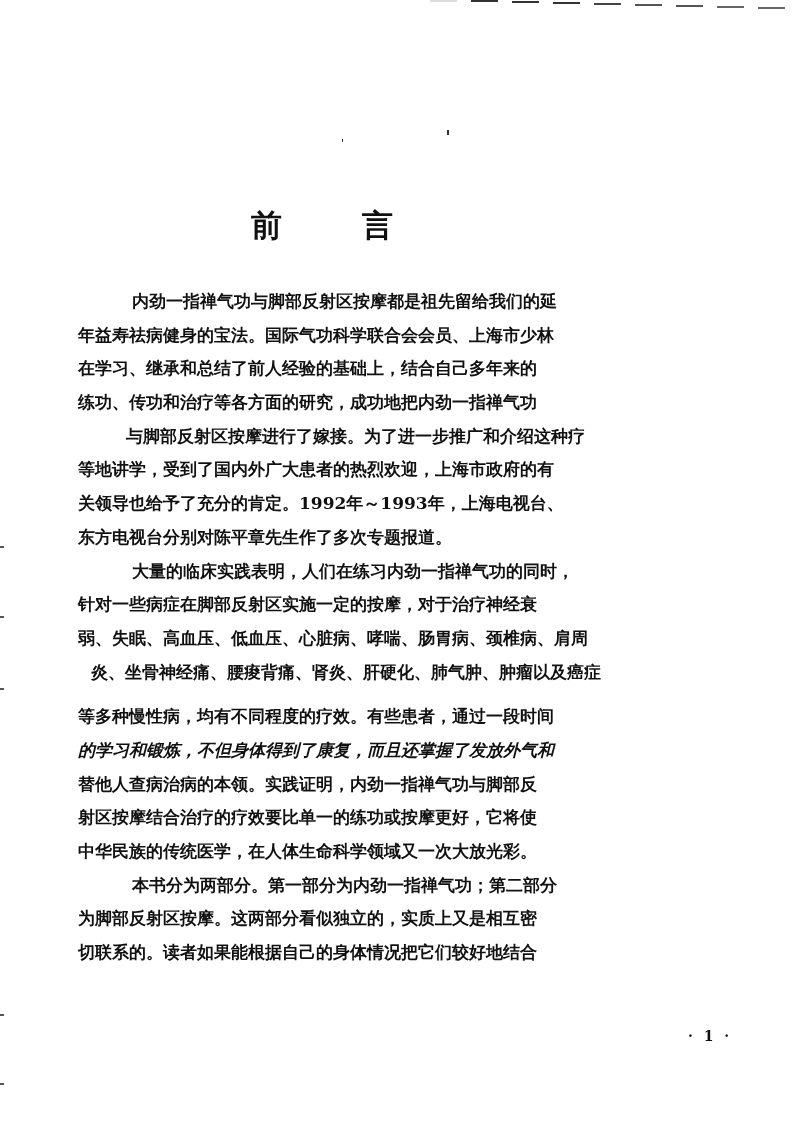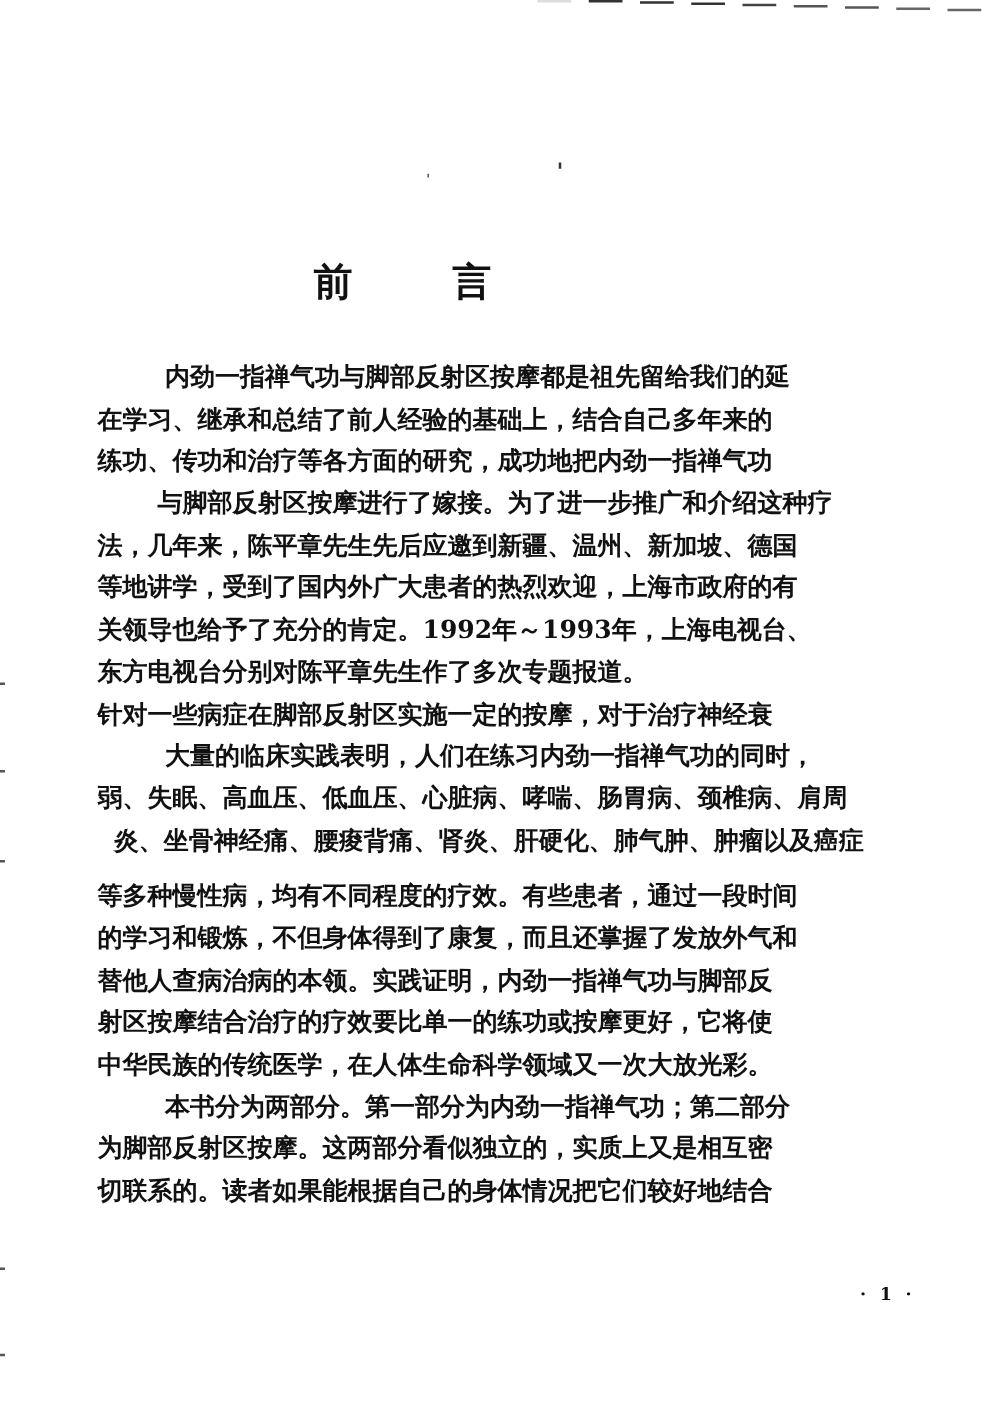--- a/index.html
+++ b/index.html
@@ -15,21 +15,21 @@
   .dash:nth-child(6) { margin-top: 4px; background:#555; }
   .dash:nth-child(7) { margin-top: 5px; background:#555; }
   .dash:nth-child(8) { margin-top: 6px; background:#666; }
   .dash:nth-child(9) { margin-top: 7px; background:#666; }
   .speck { position: absolute; width: 1px; height: 3px; background: #333; }
   .title { position: absolute; top: 205px; left: 0; width: 644px; text-align: center;
            font-size: 31px; font-weight: bold; letter-spacing: 0; }
   .title span { display: inline-block; }
   .title .gap { width: 80px; }
   .body { position: absolute; top: 285px; left: 78px; width: 660px;
-          font-size: 20px; line-height: 33.7px; font-weight: bold; }
+          font-size: 17px; line-height: 33.7px; font-weight: bold; }
   .line { white-space: nowrap; letter-spacing: 16.3px; height: 33.7px; }
   .line.indent { padding-left: 54px; }
   .pagenum { position: absolute; top: 1028px; left: 688px; font-size: 14px; font-weight: bold; letter-spacing: 3px; }
   .margin-mark { position: absolute; left: 0; width: 4px; height: 2px; background: #555; }
 </style>
 </head>
 <body>
 
 <div class="dashes">
   <div class="dash"></div>
@@ -51,34 +51,34 @@
 <div class="margin-mark" style="top:1014px;"></div>
 <div class="margin-mark" style="top:1083px;"></div>
 
 <div class="title">
   <span>前</span><span class="gap"></span><span>言</span>
 </div>
 
 <div class="body">
 
   <div class="line indent" style="letter-spacing: 0px;">内劲一指禅气功与脚部反射区按摩都是祖先留给我们的延</div>
+  <div class="line" style="letter-spacing: 0px;">年益寿祛病健身的宝法。国际气功科学联合会会员、上海市少林</div>
   <div class="line" style="letter-spacing: 0px;">在学习、继承和总结了前人经验的基础上，结合自己多年来的</div>
   <div class="line" style="letter-spacing: 0px;">练功、传功和治疗等各方面的研究，成功地把内劲一指禅气功</div>
   <div class="line" style="letter-spacing: 0px; margin-left: 48px;">与脚部反射区按摩进行了嫁接。为了进一步推广和介绍这种疗</div>
-  <div class="line" style="letter-spacing: 0px;">法，几年来，陈平章先生先后应邀到新疆、温州、新加坡、德国</div>
   <div class="line" style="letter-spacing: 0px;">等地讲学，受到了国内外广大患者的热烈欢迎，上海市政府的有</div>
   <div class="line" style="letter-spacing: 0px;">关领导也给予了充分的肯定。1992年～1993年，上海电视台、</div>
   <div class="line" style="letter-spacing: 0px;">东方电视台分别对陈平章先生作了多次专题报道。</div>
 
+  <div class="line indent" style="letter-spacing: 0px;">大量的临床实践表明，人们在练习内劲一指禅气功的同时，</div>
   <div class="line" style="letter-spacing: 0px;">针对一些病症在脚部反射区实施一定的按摩，对于治疗神经衰</div>
-  <div class="line indent" style="letter-spacing: 0px;">大量的临床实践表明，人们在练习内劲一指禅气功的同时，</div>
   <div class="line" style="letter-spacing: 0px;">弱、失眠、高血压、低血压、心脏病、哮喘、肠胃病、颈椎病、肩周</div>
   <div class="line" style="letter-spacing: 0px; margin-left: 13px;">炎、坐骨神经痛、腰痠背痛、肾炎、肝硬化、肺气肿、肿瘤以及癌症</div>
   <div class="line" style="letter-spacing: 0px; margin-top: 11px;">等多种慢性病，均有不同程度的疗效。有些患者，通过一段时间</div>
-  <div class="line" style="letter-spacing: 0px;">的学习和锻炼，不但身体得到了康复，而且还掌握了发放外气和</div>
+  <div class="line" style="letter-spacing: 0px; font-style: italic;">的学习和锻炼，不但身体得到了康复，而且还掌握了发放外气和</div>
   <div class="line" style="letter-spacing: 0px;">替他人查病治病的本领。实践证明，内劲一指禅气功与脚部反</div>
   <div class="line" style="letter-spacing: 0px;">射区按摩结合治疗的疗效要比单一的练功或按摩更好，它将使</div>
   <div class="line" style="letter-spacing: 0px;">中华民族的传统医学，在人体生命科学领域又一次大放光彩。</div>
 
   <div class="line indent" style="letter-spacing: 0px;">本书分为两部分。第一部分为内劲一指禅气功；第二部分</div>
   <div class="line" style="letter-spacing: 0px;">为脚部反射区按摩。这两部分看似独立的，实质上又是相互密</div>
   <div class="line" style="letter-spacing: 0px;">切联系的。读者如果能根据自己的身体情况把它们较好地结合</div>
 </div>
 
 <div class="pagenum">· 1 ·</div>

